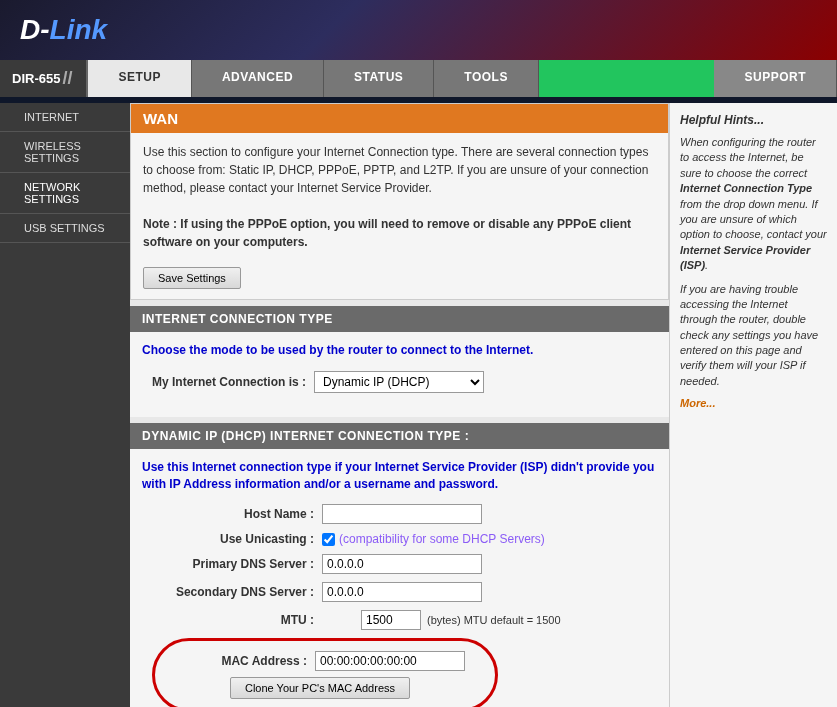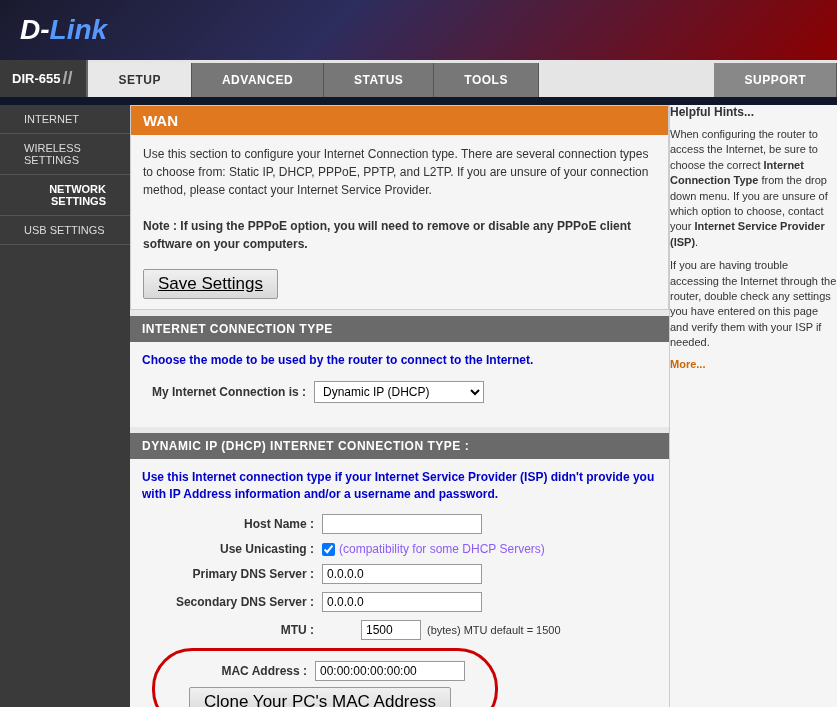--- a/index.html
+++ b/index.html
@@ -17,23 +17,22 @@
       color: white;
       font-size: 28px;
       font-weight: bold;
       font-style: italic;
     }
     #logo span { color: #00aaff; }
 
     
     #navbar {
       display: flex;
-      background: #e5e5e5;
-      border-bottom: 8px solid #0f172a;
-      align-items: flex-end;
+      background: #22c55e;
+      border-bottom: 6px solid #0f172a;
     }
     #model-badge {
       background: #3a3a3a;
       color: white;
       padding: 8px 12px;
       font-weight: bold;
       font-size: 13px;
       display: flex;
       align-items: center;
       border-right: 2px solid #666;
@@ -71,21 +70,21 @@
       color: white;
       flex-shrink: 0;
     }
     .sidebar-item {
       padding: 8px 24px;
       font-size: 11px;
       cursor: pointer;
       border-bottom: 1px solid #555;
       color: #ddd;
     }
-    .sidebar-item.active { color: white; font-weight: bold; text-align: right; }
+    .sidebar-item.active { color: white; font-weight: normal; }
 
     
     #content {
       flex: 1;
       background: #e8e8e8;
       overflow-y: auto;
     }
 
     
     .section-header-orange {
@@ -110,23 +109,22 @@
     .btn-row {
       padding: 6px 12px 10px;
       display: flex;
       gap: 8px;
     }
     .btn {
       padding: 4px 14px;
       background: linear-gradient(to bottom, #f0f0f0, #d8d8d8);
       border: 1px solid #999;
       cursor: pointer;
-      font-size: 17px;
+      font-size: 11px;
       border-radius: 2px;
-      text-decoration: underline;
     }
 
     
     .section-header-gray {
       background: #6a6a6a;
       color: white;
       font-size: 12px;
       font-weight: bold;
       padding: 6px 12px;
       letter-spacing: 0.5px;
@@ -197,23 +195,25 @@
       font-size: 11px;
       color: #333;
       margin-left: 6px;
     }
 
     
     #hints {
       width: 168px;
       background: #f5f5f5;
       border-left: 1px solid #ccc;
+      padding: 10px;
       font-size: 11px;
       color: #333;
       overflow-y: auto;
+      font-style: italic;
     }
     #hints h3 {
       font-size: 12px;
       margin-bottom: 8px;
       color: #333;
     }
     #hints p {
       line-height: 1.4;
       margin-bottom: 8px;
     }
@@ -340,18 +340,18 @@
     </div>
 
   </div>
 
   <div id="hints">
     <h3>Helpful Hints...</h3>
     <p>
       When configuring the router to access the Internet, be sure to choose the correct <strong>Internet Connection Type</strong> from the drop down menu. If you are unsure of which option to choose, contact your <strong>Internet Service Provider (ISP)</strong>.
     </p>
     <p>
-      If you are having trouble accessing the Internet through the router, double check any settings you have entered on this page and verify them with your ISP if needed.
+      If you are having trouble accessing the Internet through the router, double check any settings you have entered on this page and verify them will your ISP if needed.
     </p>
     <a href="#">More...</a>
   </div>
 
 </div>
 
 </body></html>

